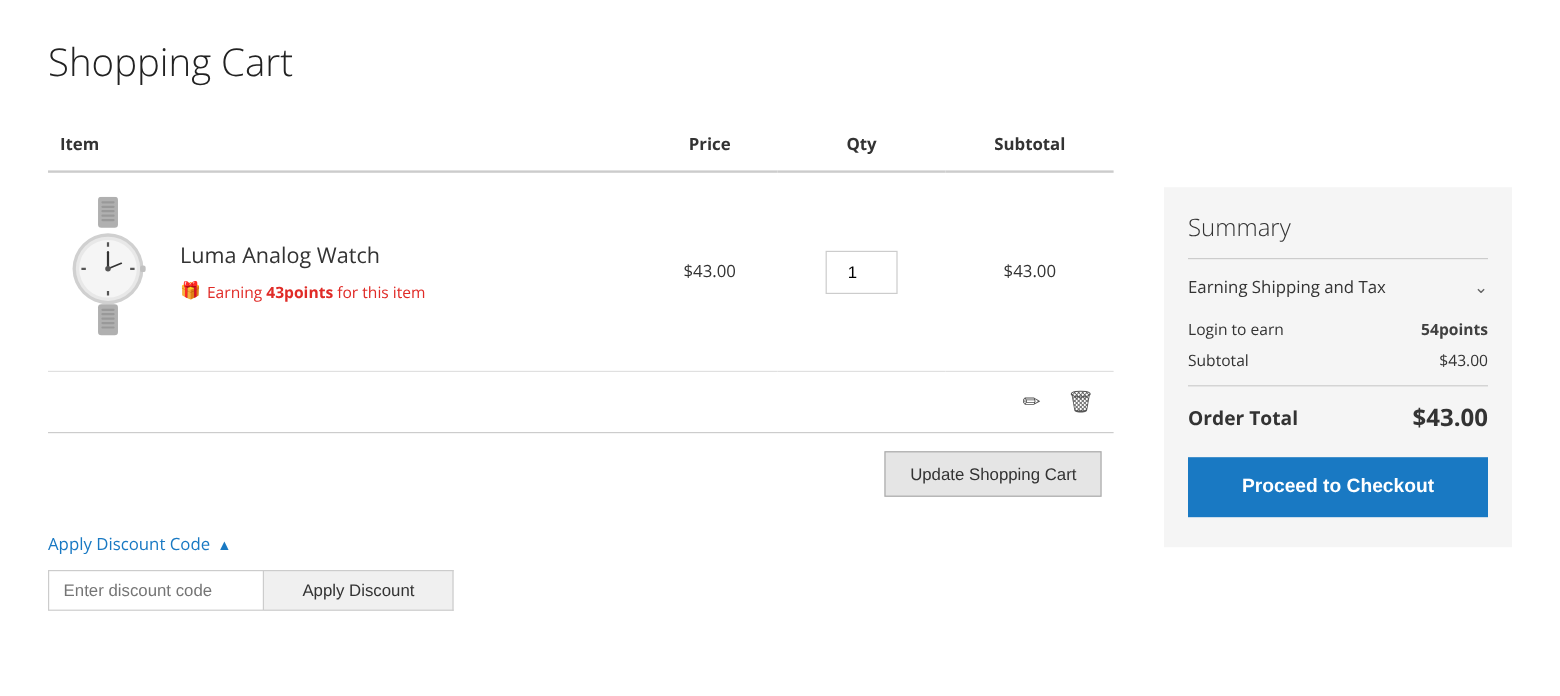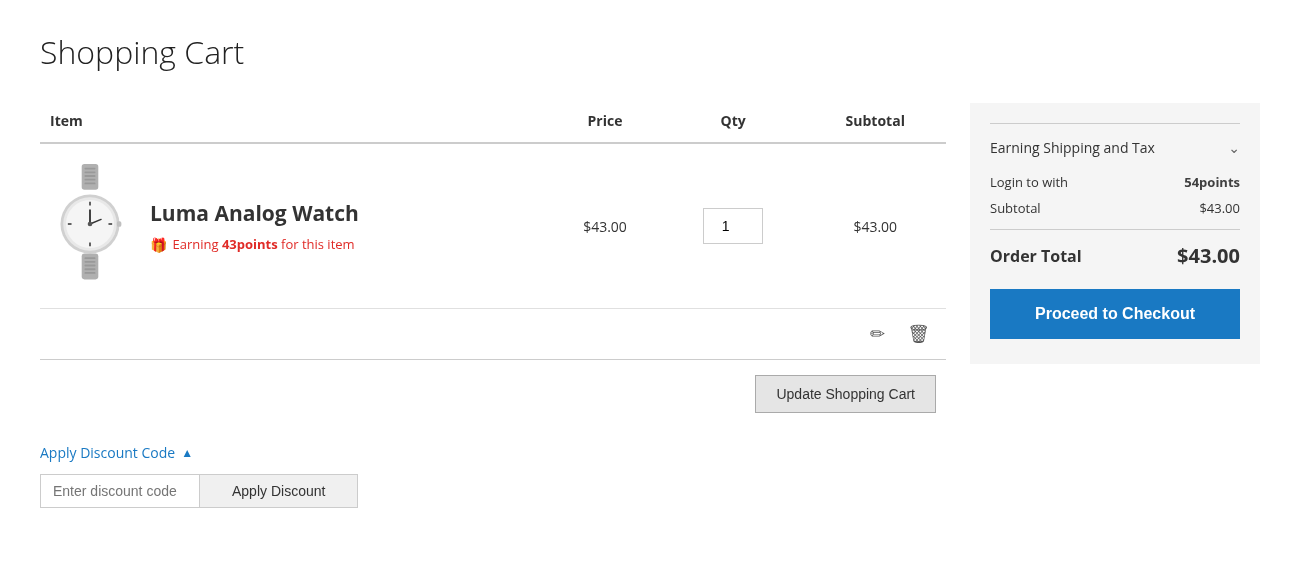--- a/index.html
+++ b/index.html
@@ -11,22 +11,22 @@
       padding: 30px 40px;
     }
     h1 {
       font-size: 32px;
       font-weight: 300;
       color: #222;
       margin-bottom: 30px;
     }
     .main-layout {
       display: flex;
-      gap: 24px;
-      align-items: flex-start;
+      gap: 42px;
+      align-items: center;
     }
     .cart-section {
       flex: 1;
     }
     .cart-table {
       width: 100%;
       border-collapse: collapse;
     }
     .cart-table thead tr {
       border-bottom: 2px solid #ccc;
@@ -50,23 +50,23 @@
     }
     .product-image {
       width: 100px;
       text-align: center;
     }
     .watch-svg {
       width: 70px;
       height: 120px;
     }
     .product-name {
-      font-size: 21px;
-      color: #333;
-      font-weight: 700;
+      font-size: 18px;
+      color: #333;
+      font-weight: 400;
     }
     .earning-badge {
       display: flex;
       align-items: center;
       gap: 5px;
       margin-top: 8px;
       font-size: 13px;
       color: #e02b27;
     }
     .gift-icon {
@@ -134,21 +134,21 @@
     }
     .discount-form {
       display: flex;
       gap: 0;
     }
     .discount-input {
       border: 1px solid #ccc;
       padding: 8px 12px;
       font-size: 14px;
       color: #999;
-      width: 160px;
+      width: 180px;
       outline: none;
     }
     .apply-discount-btn {
       background: #f0f0f0;
       border: 1px solid #ccc;
       border-left: none;
       color: #333;
       font-size: 14px;
       padding: 8px 32px;
       cursor: pointer;
@@ -344,29 +344,30 @@
         <span class="chevron-up">▲</span>
       </a>
       <div class="discount-form">
         <input class="discount-input" type="text" placeholder="Enter discount code" style="">
         <button class="apply-discount-btn">Apply Discount</button>
       </div>
     </div>
   </div>
 
   <div class="summary-panel">
+    <div class="summary-title">Summary</div>
     <hr class="summary-divider">
 
     <div class="shipping-estimate">
       <span>Earning Shipping and Tax</span>
       <span class="chevron-icon">⌄</span>
     </div>
 
     <div class="summary-row login-row">
-      <span class="label">Login to with</span>
+      <span class="label">Login to earn</span>
       <span class="value">54points</span>
     </div>
 
     <div class="summary-row">
       <span class="label">Subtotal</span>
       <span class="value">$43.00</span>
     </div>
 
 
     <hr class="summary-divider2">

